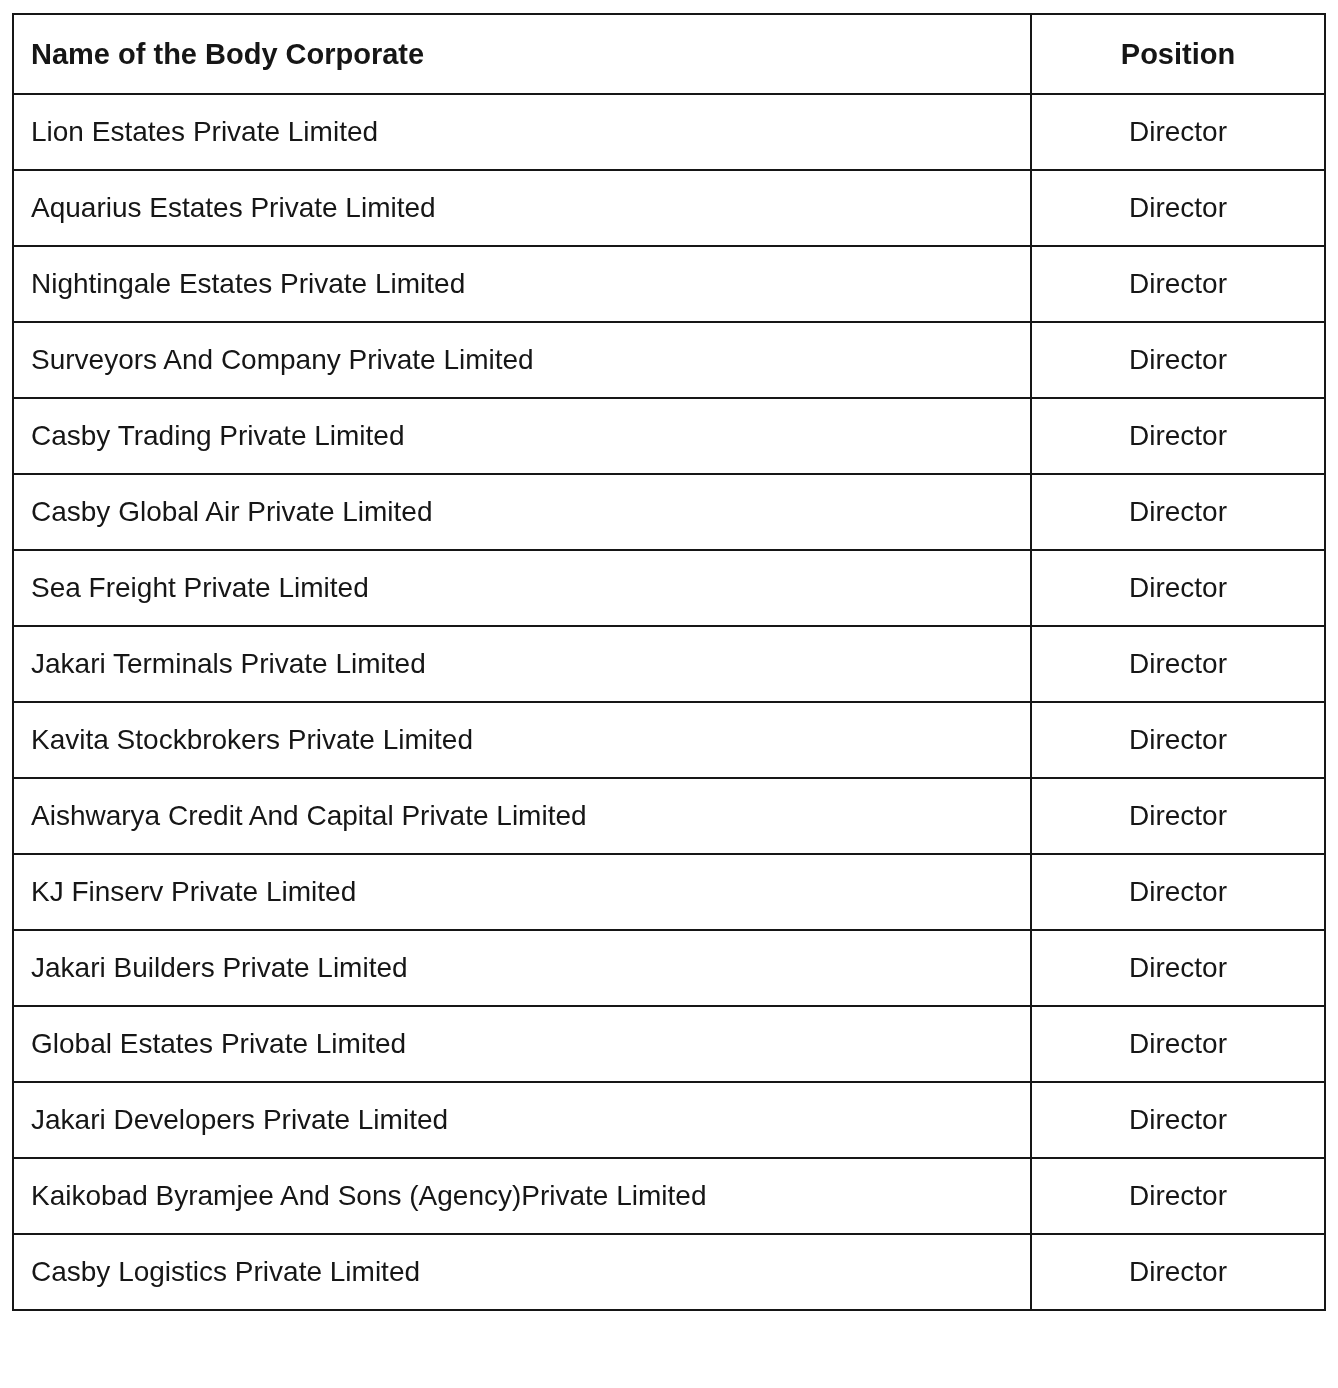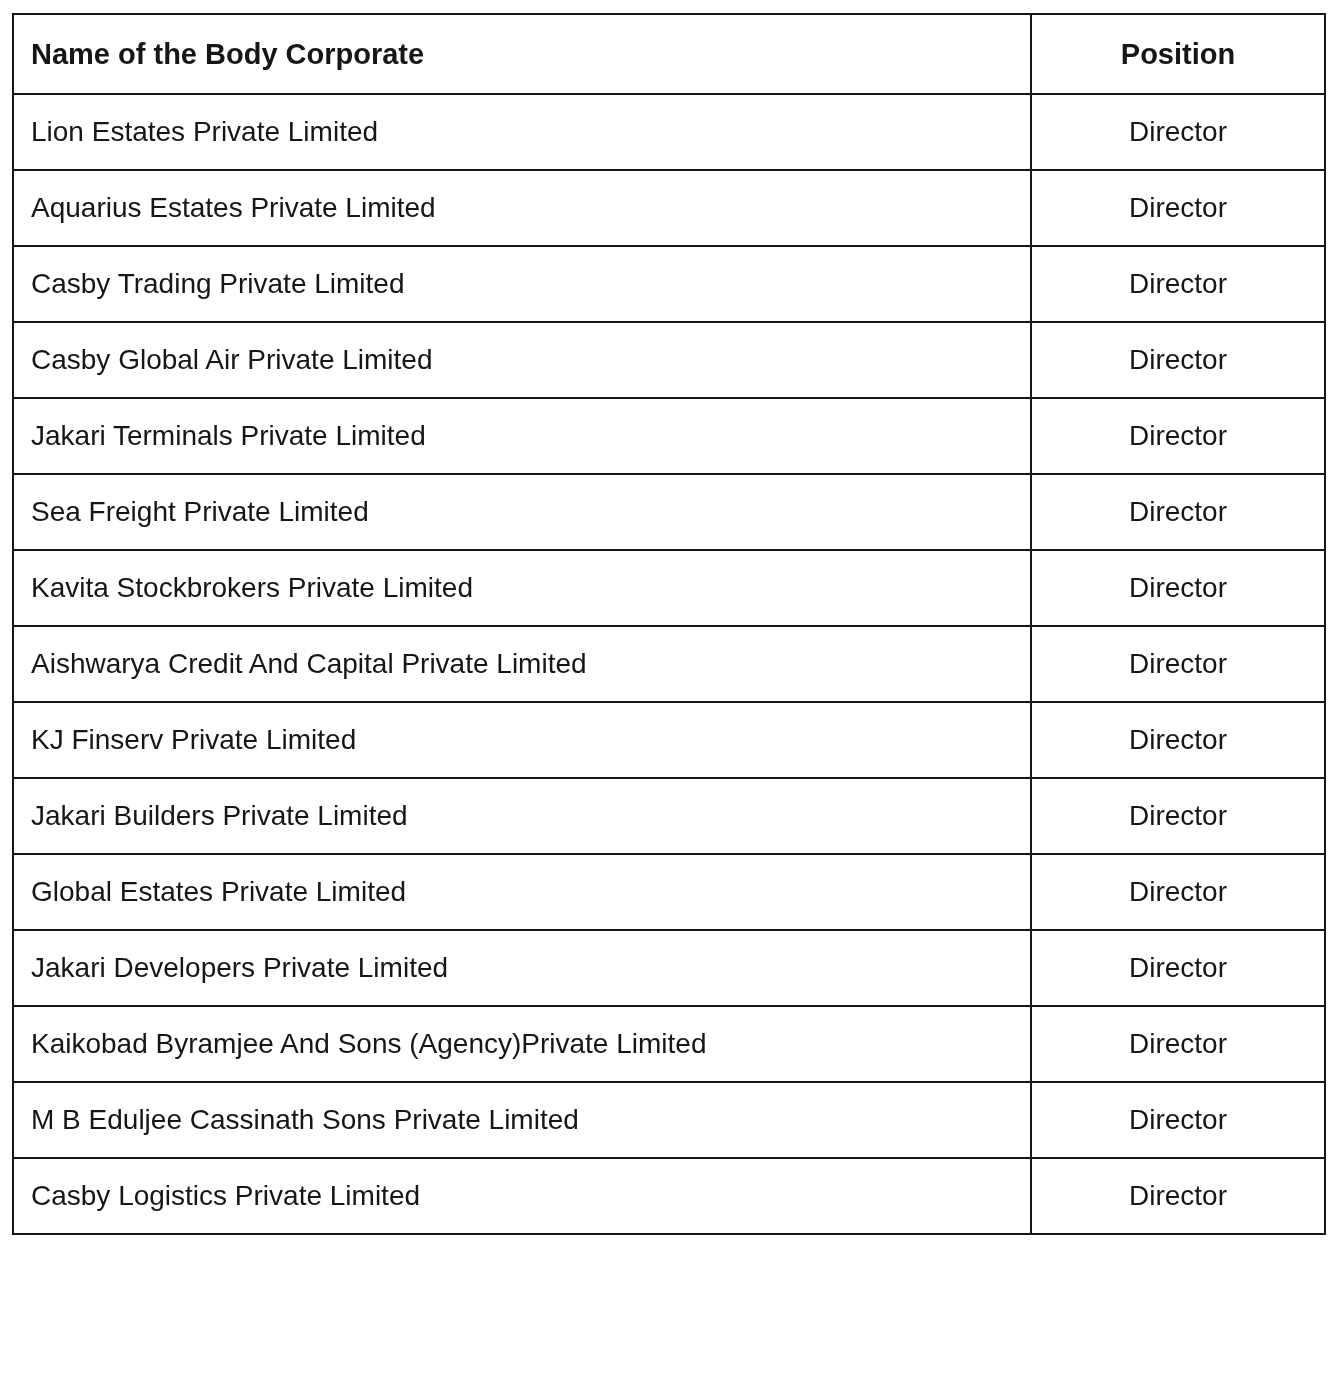--- a/index.html
+++ b/index.html
@@ -70,39 +70,47 @@
   <tr>
     <td class="name-cell">Lion Estates Private Limited</td>
     <td class="pos-cell">Director</td>
   </tr>
 
   <tr>
     <td class="name-cell">Aquarius Estates Private Limited</td>
     <td class="pos-cell">Director</td>
   </tr>
 
+  <tr>
+    <td class="name-cell">Nightingale Estates Private Limited</td>
+    <td class="pos-cell">Director</td>
+  </tr>
 
+  <tr>
+    <td class="name-cell">Surveyors And Company Private Limited</td>
+    <td class="pos-cell">Director</td>
+  </tr>
 
   <tr>
     <td class="name-cell">Casby Trading Private Limited</td>
     <td class="pos-cell">Director</td>
   </tr>
 
   <tr>
     <td class="name-cell">Casby Global Air Private Limited</td>
     <td class="pos-cell">Director</td>
   </tr>
 
   <tr>
-    <td class="name-cell">Jakari Terminals Private Limited</td>
+    <td class="name-cell">Sea Freight Private Limited</td>
     <td class="pos-cell">Director</td>
   </tr>
 
   <tr>
-    <td class="name-cell">Sea Freight Private Limited</td>
+    <td class="name-cell">Jakari Terminals Private Limited</td>
     <td class="pos-cell">Director</td>
   </tr>
 
   <tr>
     <td class="name-cell">Kavita Stockbrokers Private Limited</td>
     <td class="pos-cell">Director</td>
   </tr>
 
   <tr>
     <td class="name-cell">Aishwarya Credit And Capital Private Limited</td>
@@ -127,24 +135,20 @@
   <tr>
     <td class="name-cell">Jakari Developers Private Limited</td>
     <td class="pos-cell">Director</td>
   </tr>
 
   <tr>
     <td class="name-cell">Kaikobad Byramjee And Sons (Agency)Private Limited</td>
     <td class="pos-cell">Director</td>
   </tr>
 
-  <tr>
-    <td class="name-cell">M B Eduljee Cassinath Sons Private Limited</td>
-    <td class="pos-cell">Director</td>
-  </tr>
 
   <tr>
     <td class="name-cell">Casby Logistics Private Limited</td>
     <td class="pos-cell">Director</td>
   </tr>
 </tbody>
   </table>
 </div>
 
 </body></html>

